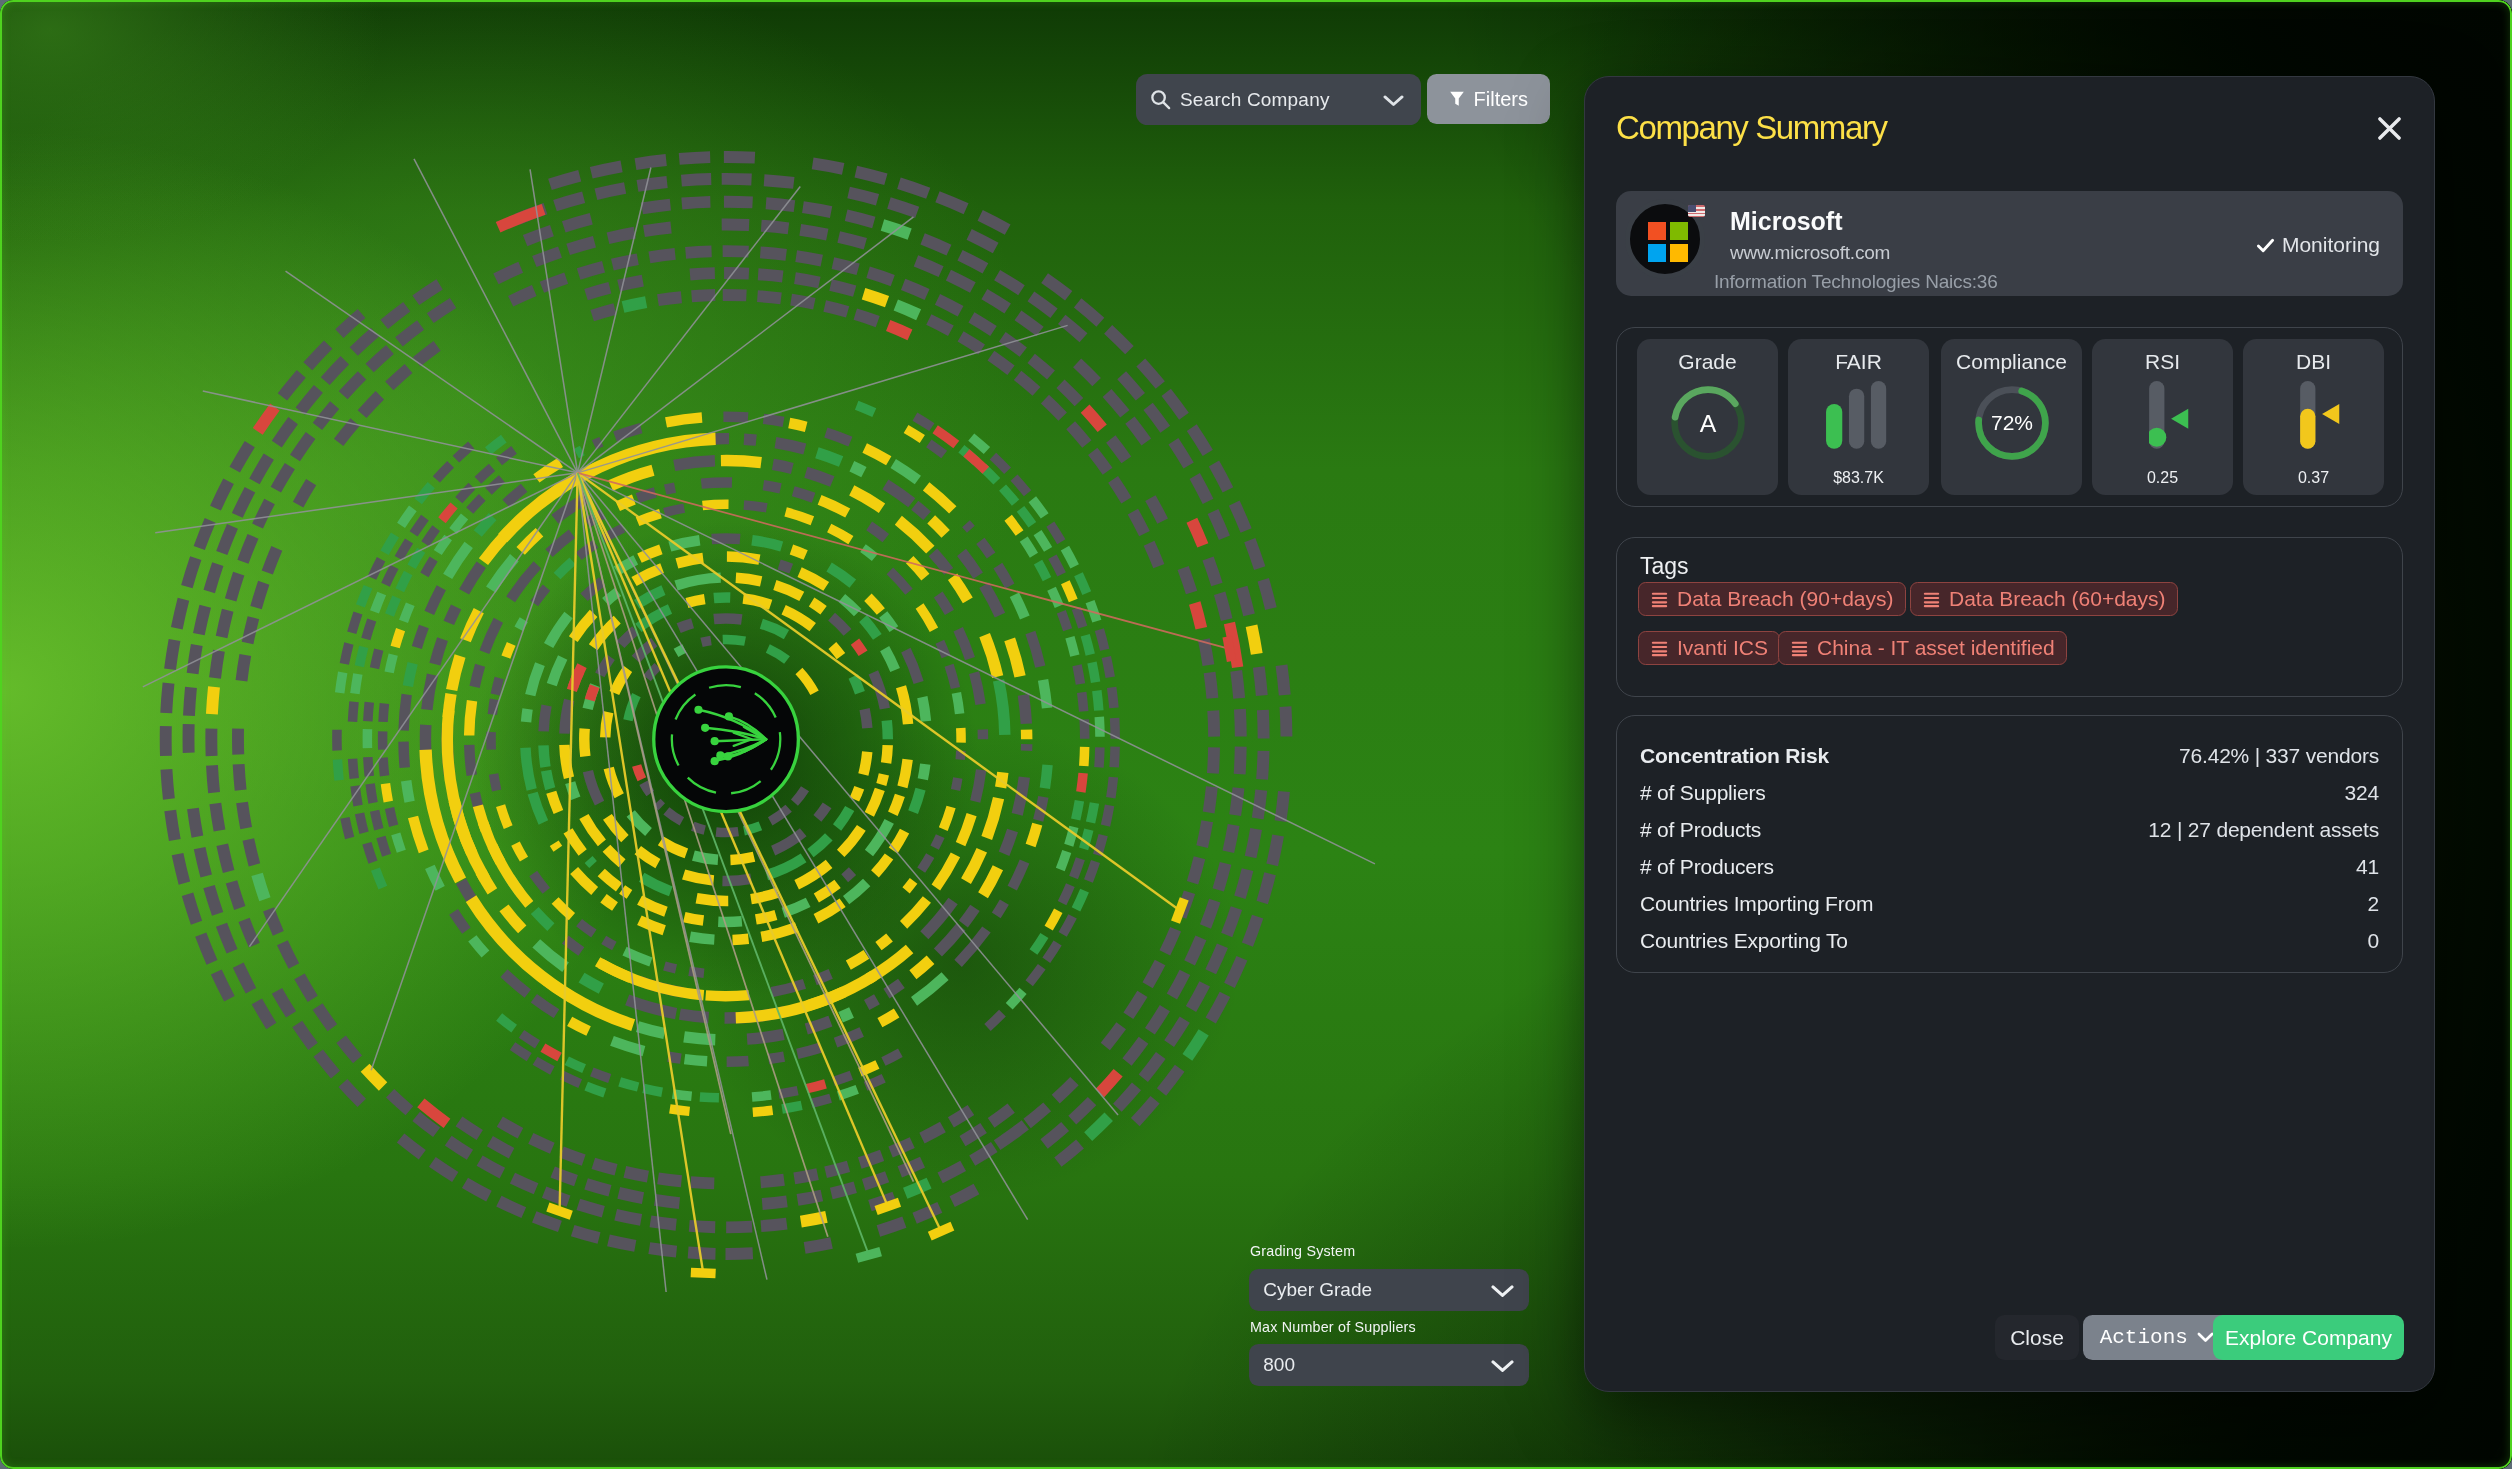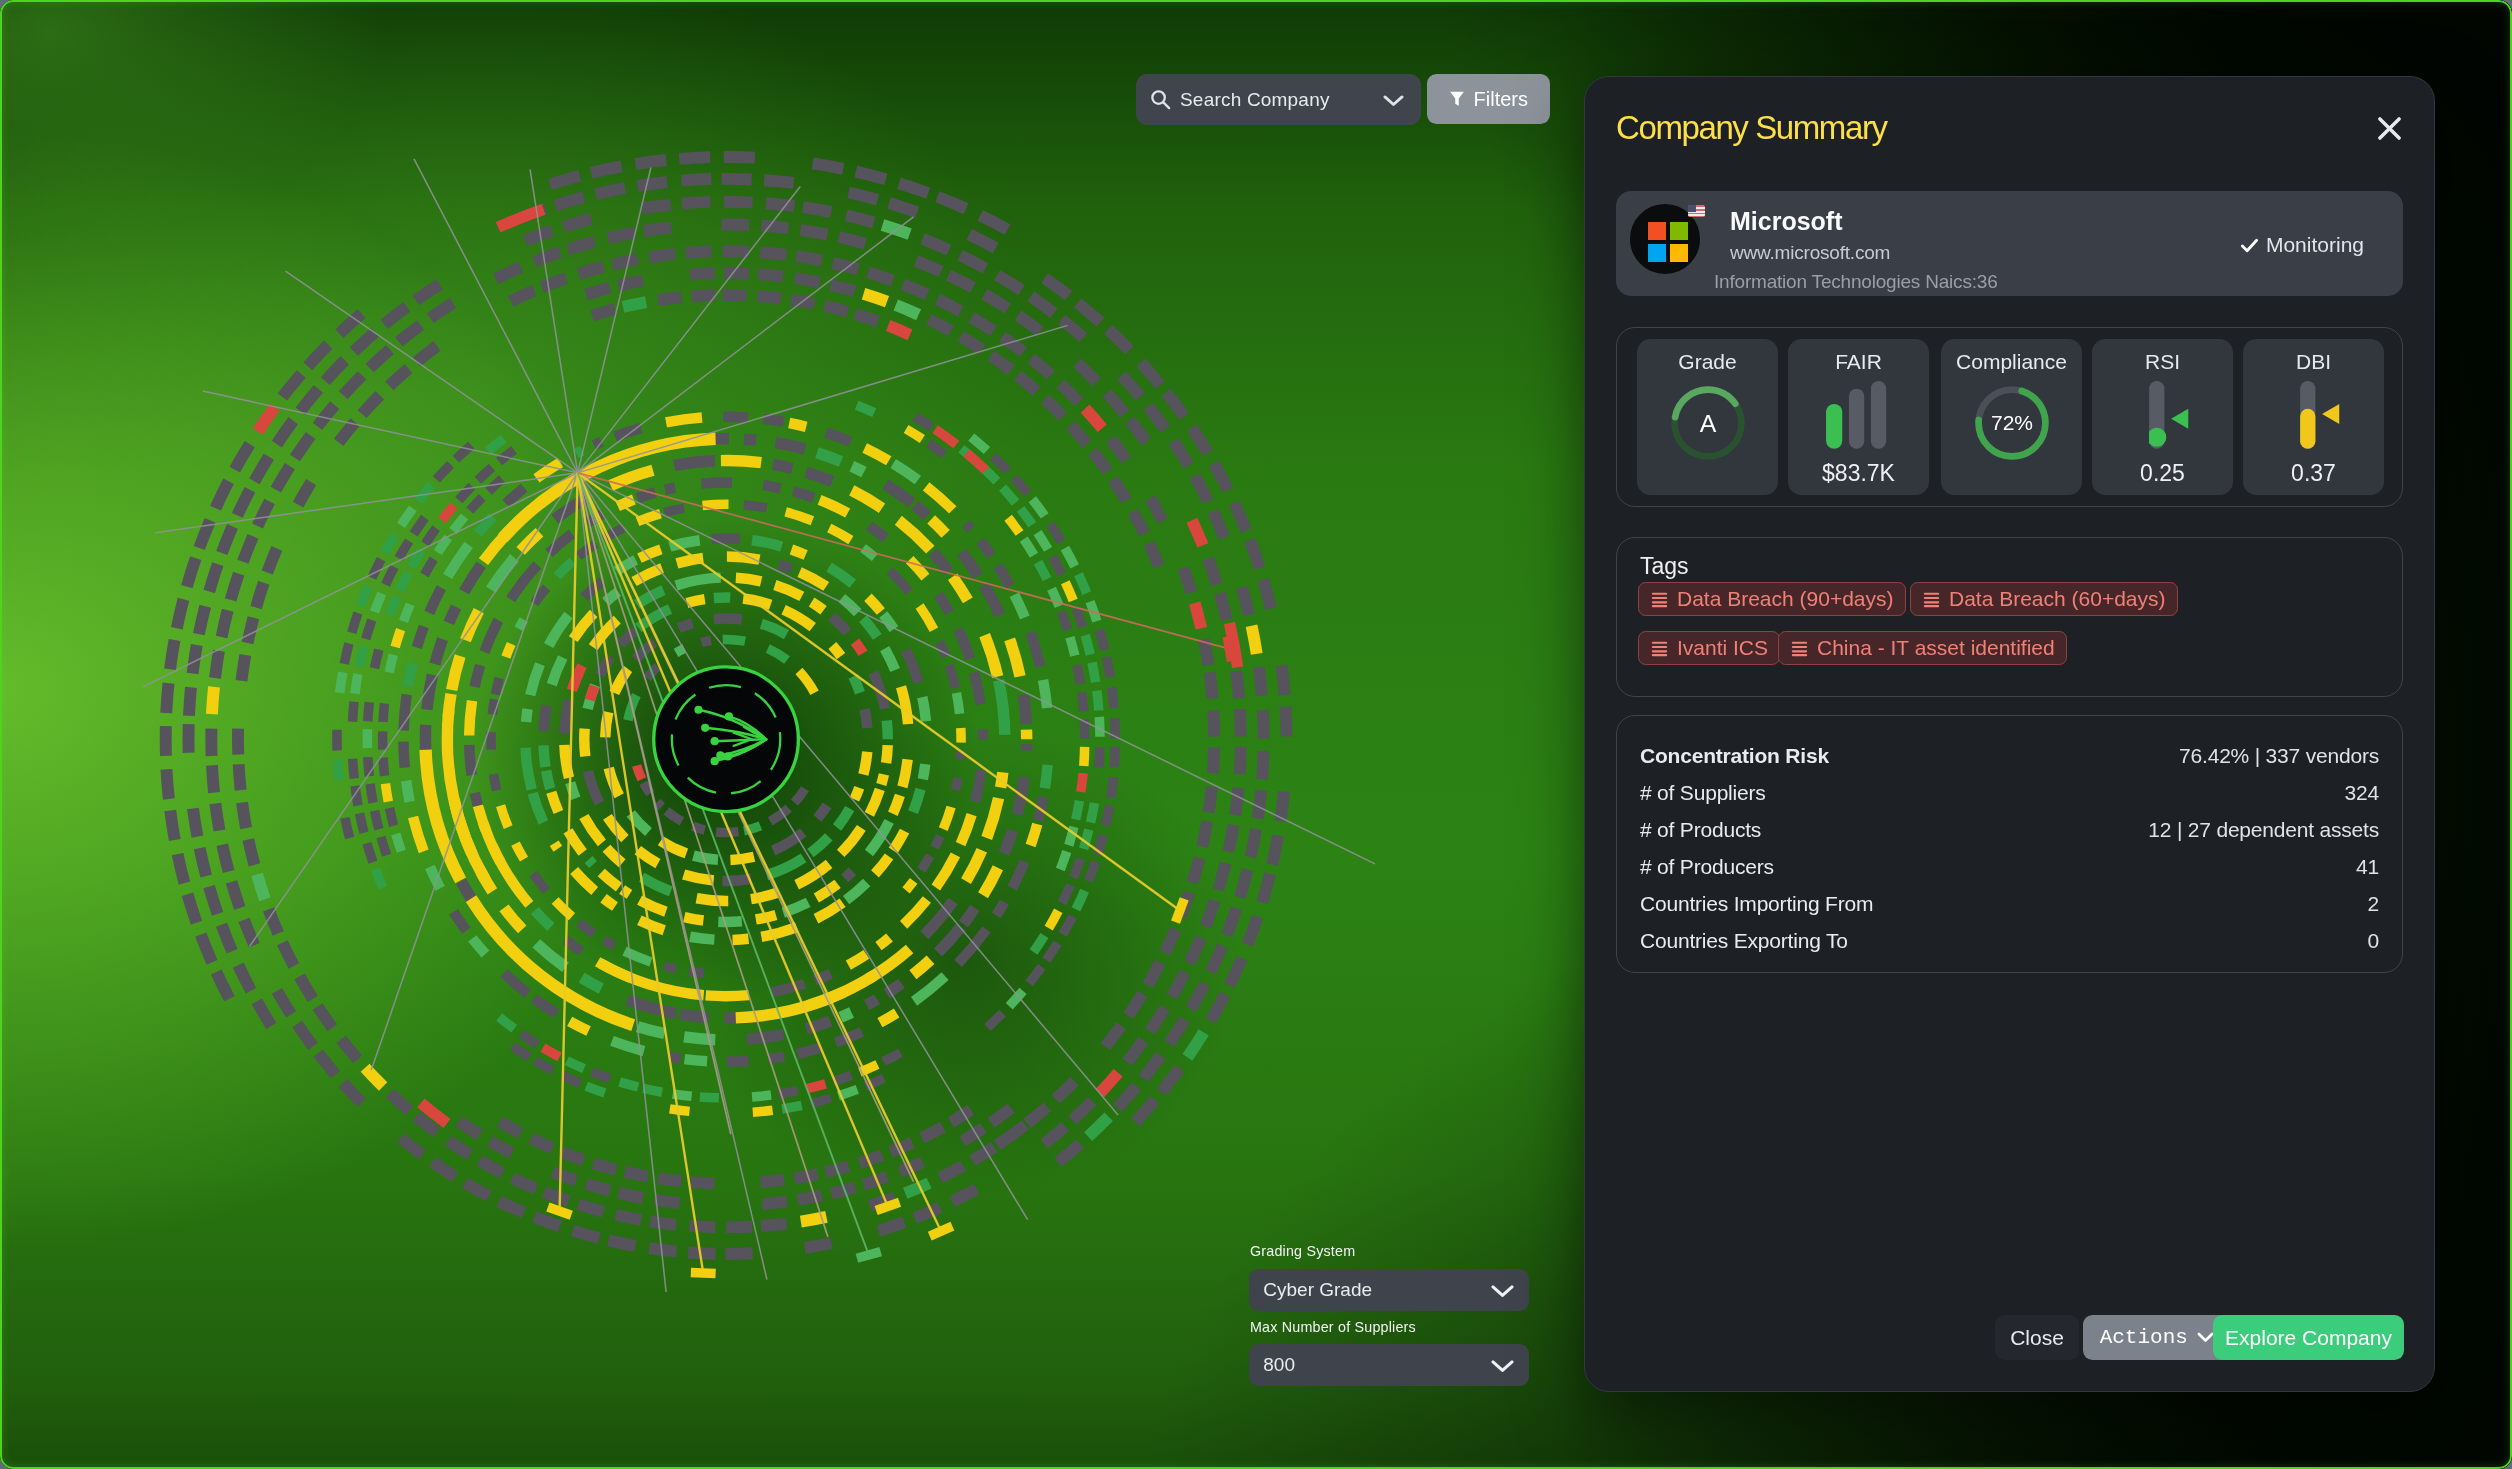--- a/index.html
+++ b/index.html
@@ -50,26 +50,26 @@
 .msgrid { position:absolute; left:18px; top:18px; width:40px; height:40px; }
 .msgrid div { position:absolute; width:18px; height:18px; }
 .ms1 { left:0; top:0; background:#f25022; } .ms2 { right:0; top:0; background:#7fba00; }
 .ms3 { left:0; bottom:0; background:#00a4ef; } .ms4 { right:0; bottom:0; background:#ffb900; }
 .flag { position:absolute; left:72px; top:14.3px; width:17px; height:11.4px; border-radius:1.9px; overflow:hidden;
   background:repeating-linear-gradient(180deg, #cf6a6e 0 1.9px, #efe9e7 1.9px 3.8px); }
 .flag::after { content:""; position:absolute; left:0; top:0; width:7.6px; height:6.7px; background:#4a4e71; }
 .msname { position:absolute; left:114px; top:16px; font-size:25px; font-weight:700; color:#fafbfc; }
 .msurl { position:absolute; left:114px; top:51px; font-size:19px; letter-spacing:-0.2px; color:#c7cbd1; }
 .msind { position:absolute; left:98px; top:80px; font-size:19px; letter-spacing:-0.2px; color:#989fa8; }
-.monitor { position:absolute; right:39px; top:42px; font-size:21px; color:#e2e5e9; display:flex; align-items:center; gap:6.7px; }
+.monitor { position:absolute; right:23px; top:42px; font-size:21px; color:#e2e5e9; display:flex; align-items:center; gap:6.7px; }
 
 .metrics { position:absolute; left:31px; top:250px; width:787px; height:180px; border:1px solid #3f444b; border-radius:19px; }
 .mcard { position:absolute; top:11.4px; width:141px; height:156px; background:#32363d; border-radius:13.3px; }
 .mcard .mt { position:absolute; top:10.5px; width:100%; text-align:center; font-size:21px; color:#e7eaed; }
-.mcard .mv { position:absolute; bottom:8.6px; width:100%; text-align:center; font-size:23px; color:#eef0f3; }
+.mcard .mv { position:absolute; bottom:8.6px; width:100%; text-align:center; font-size:16px; color:#eef0f3; }
 .mc1 { left:20px; } .mc2 { left:171px; } .mc3 { left:324px; } .mc4 { left:475px; } .mc5 { left:626px; }
 
 .tags { position:absolute; left:31px; top:460px; width:787px; height:160px; border:1px solid #3f444b; border-radius:19px; }
 .tags .tt { position:absolute; left:23px; top:15px; font-size:23px; color:#eef0f2; }
 .tag { position:absolute; height:34px; background:#47262a; border:1px solid #8e4340; border-radius:7.6px;
   color:#ef8176; font-size:21px; display:flex; align-items:center; padding:0 11.4px; gap:7.6px; white-space:nowrap; }
 
 .conc { position:absolute; left:31px; top:638px; width:787px; height:258px; border:1px solid #3f444b; border-radius:19px;
   padding:21px 23px 0 23px; }
 .crow { position:relative; height:37px; font-size:21px; letter-spacing:-0.2px; color:#e9ecef; }

